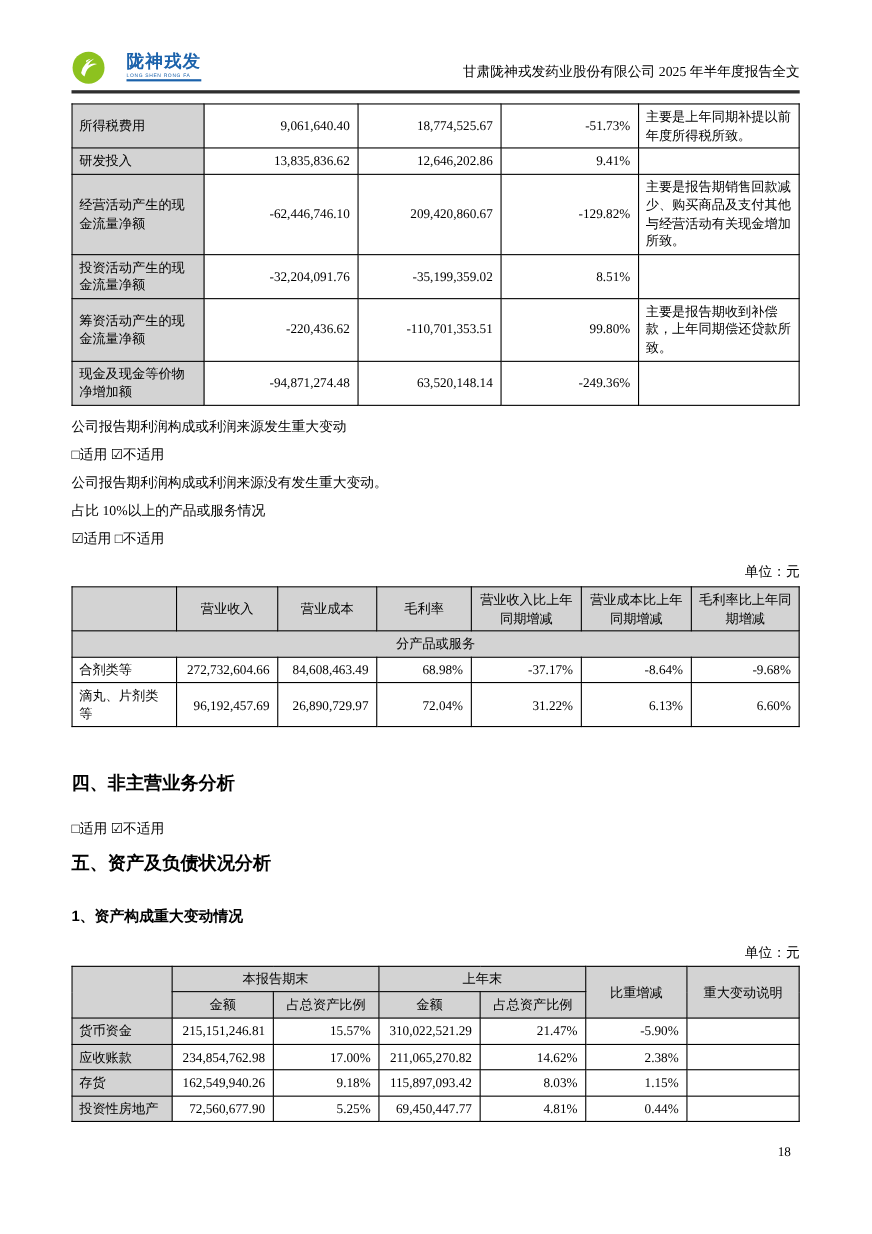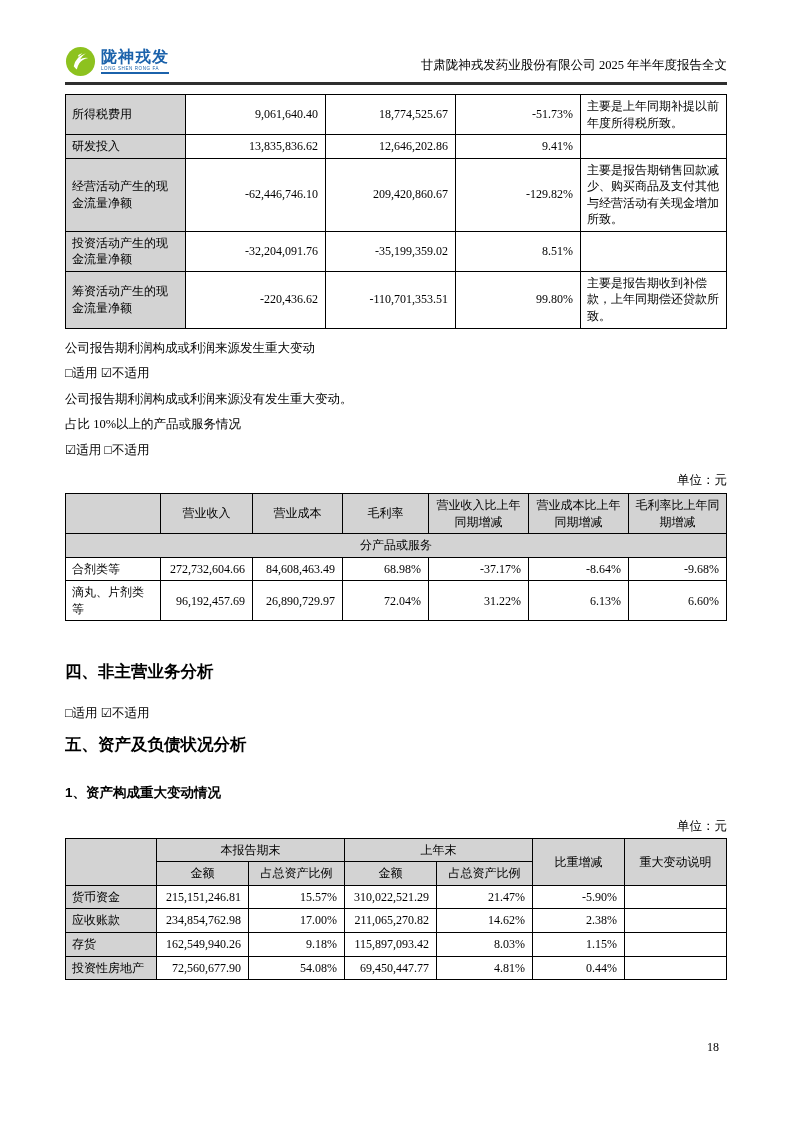--- a/index.html
+++ b/index.html
@@ -9,21 +9,21 @@
     width:793px; height:1122px;
     background:#ffffff;
     font-family:"Liberation Serif","DejaVu Serif",serif;
     color:#000;
     overflow:hidden;
   }
   .content { padding:0 66px 0 65px; }
 
   
   .hdr { display:flex; justify-content:space-between; align-items:flex-end; padding-top:46px; }
-  .logo { display:flex; align-items:center; gap:5px; }
+  .logo { display:flex; align-items:center; gap:19px; }
   .logo-mark { width:31px; height:31px; display:block; }
   .logo-cn { font-family:"Liberation Sans","DejaVu Sans",sans-serif; font-weight:bold; font-size:16px; color:#1b62ab; letter-spacing:1px; line-height:1.05; }
   .logo-en { font-family:"Liberation Sans","DejaVu Sans",sans-serif; font-size:4.5px; color:#1b62ab; letter-spacing:0.6px; border-bottom:2px solid #1b62ab; padding-bottom:1px; margin-top:1px; }
   .doc-title { font-size:12.5px; color:#000; padding-bottom:3px; }
   .hdr-rule { height:3px; background:#2e2e2e; margin-top:5px; }
 
   
   table { border-collapse:collapse; width:100%; font-size:12px; table-layout:fixed; }
   .t td { border:1px solid #000; padding:3px 6px; line-height:1.38; vertical-align:middle; word-break:break-word; }
   .t .lbl { background:#d3d3d3; text-align:left; }
@@ -105,20 +105,27 @@
           <td class="num">8.51%</td>
           <td class="rmk"></td>
         </tr>
         <tr>
           <td class="lbl">筹资活动产生的现金流量净额</td>
           <td class="num">-220,436.62</td>
           <td class="num">-110,701,353.51</td>
           <td class="num">99.80%</td>
           <td class="rmk">主要是报告期收到补偿款，上年同期偿还贷款所致。</td>
         </tr>
+        <tr>
+          <td class="lbl">现金及现金等价物净增加额</td>
+          <td class="num">-94,871,274.48</td>
+          <td class="num">63,520,148.14</td>
+          <td class="num">-249.36%</td>
+          <td class="rmk"></td>
+        </tr>
       </tbody>
     </table>
 
     <div class="para">公司报告期利润构成或利润来源发生重大变动</div>
     <div class="para">□适用 ☑不适用</div>
     <div class="para">公司报告期利润构成或利润来源没有发生重大变动。</div>
     <div class="para">占比 10%以上的产品或服务情况</div>
     <div class="para">☑适用 □不适用</div>
 
     <div class="unit">单位：元</div>
@@ -222,21 +229,21 @@
           <td class="num bk">162,549,940.26</td>
           <td class="num">9.18%</td>
           <td class="num bk">115,897,093.42</td>
           <td class="num">8.03%</td>
           <td class="num">1.15%</td>
           <td></td>
         </tr>
         <tr>
           <td class="lbl">投资性房地产</td>
           <td class="num bk">72,560,677.90</td>
-          <td class="num">54.08%</td>
+          <td class="num">5.25%</td>
           <td class="num bk">69,450,447.77</td>
           <td class="num">4.81%</td>
           <td class="num">0.44%</td>
           <td></td>
         </tr>
       </tbody>
     </table>
 
   </div>
 

